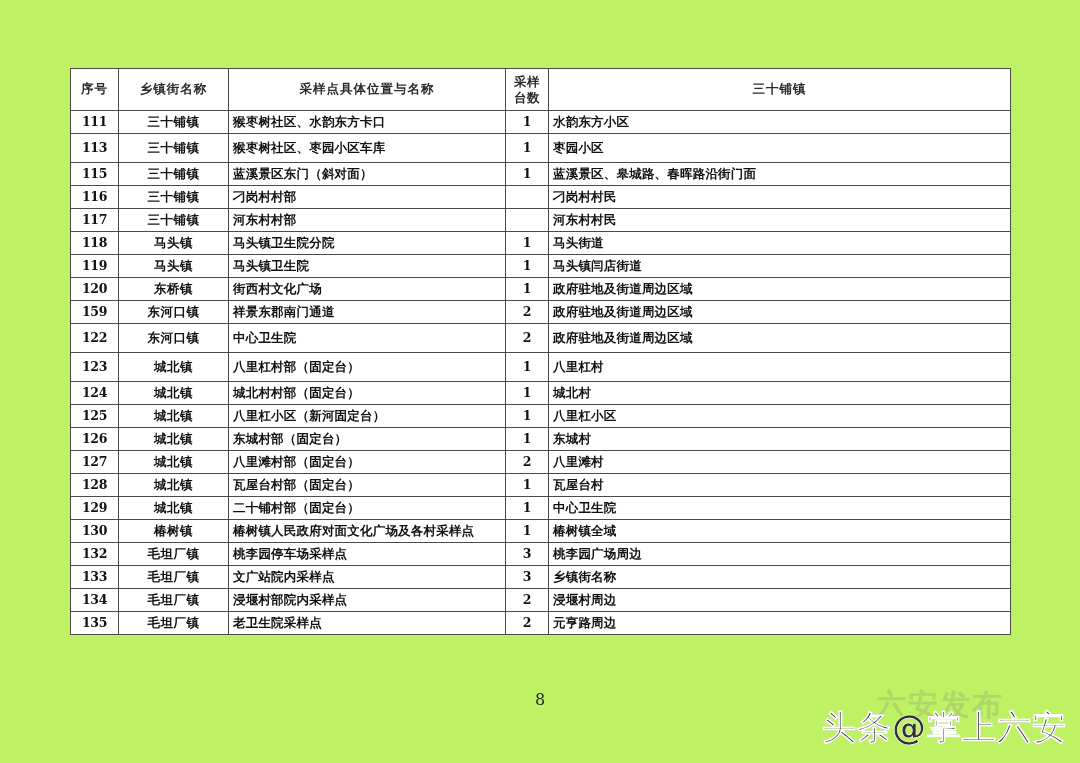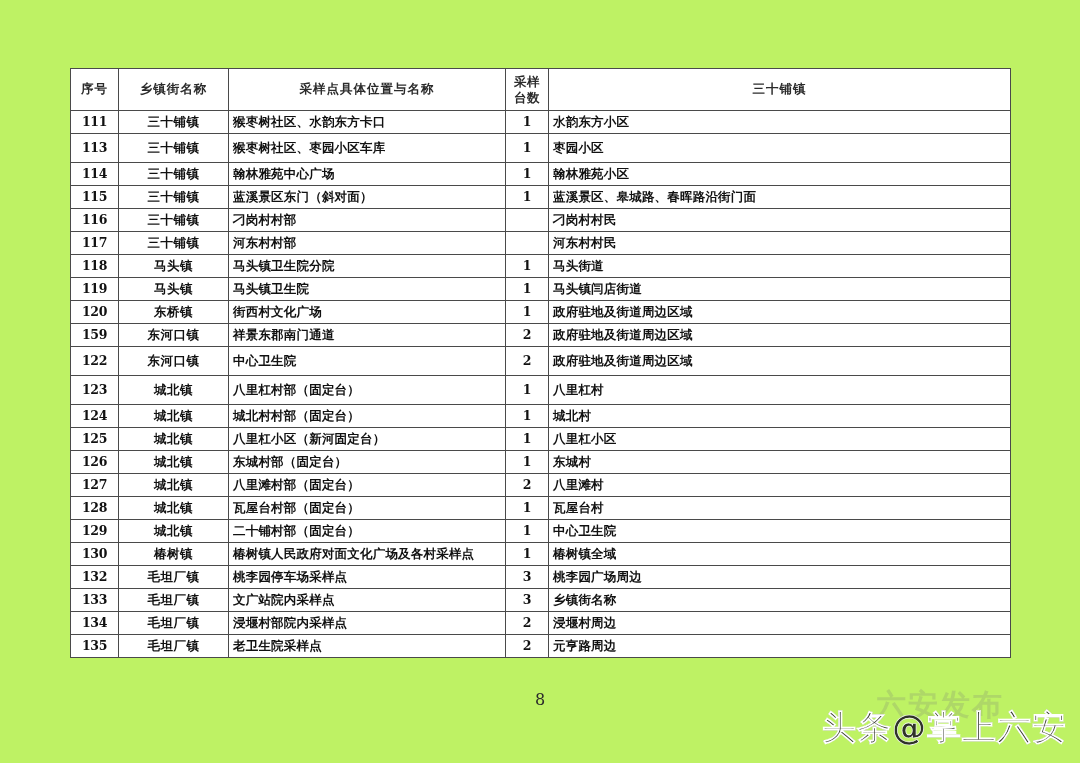--- a/index.html
+++ b/index.html
@@ -171,27 +171,20 @@
             <td class="cover">水韵东方小区</td>
           </tr>
           <tr class="r-tall">
             <td class="seq">113</td>
             <td class="town">三十铺镇</td>
             <td class="loc">猴枣树社区、枣园小区车库</td>
             <td class="count">1</td>
             <td class="cover">枣园小区</td>
           </tr>
           <tr class="r-normal">
-            <td class="seq">114</td>
-            <td class="town">三十铺镇</td>
-            <td class="loc">翰林雅苑中心广场</td>
-            <td class="count">1</td>
-            <td class="cover">翰林雅苑小区</td>
-          </tr>
-          <tr class="r-normal">
             <td class="seq">115</td>
             <td class="town">三十铺镇</td>
             <td class="loc">蓝溪景区东门（斜对面）</td>
             <td class="count">1</td>
             <td class="cover">蓝溪景区、皋城路、春晖路沿街门面</td>
           </tr>
           <tr class="r-normal">
             <td class="seq">116</td>
             <td class="town">三十铺镇</td>
             <td class="loc">刁岗村村部</td>

